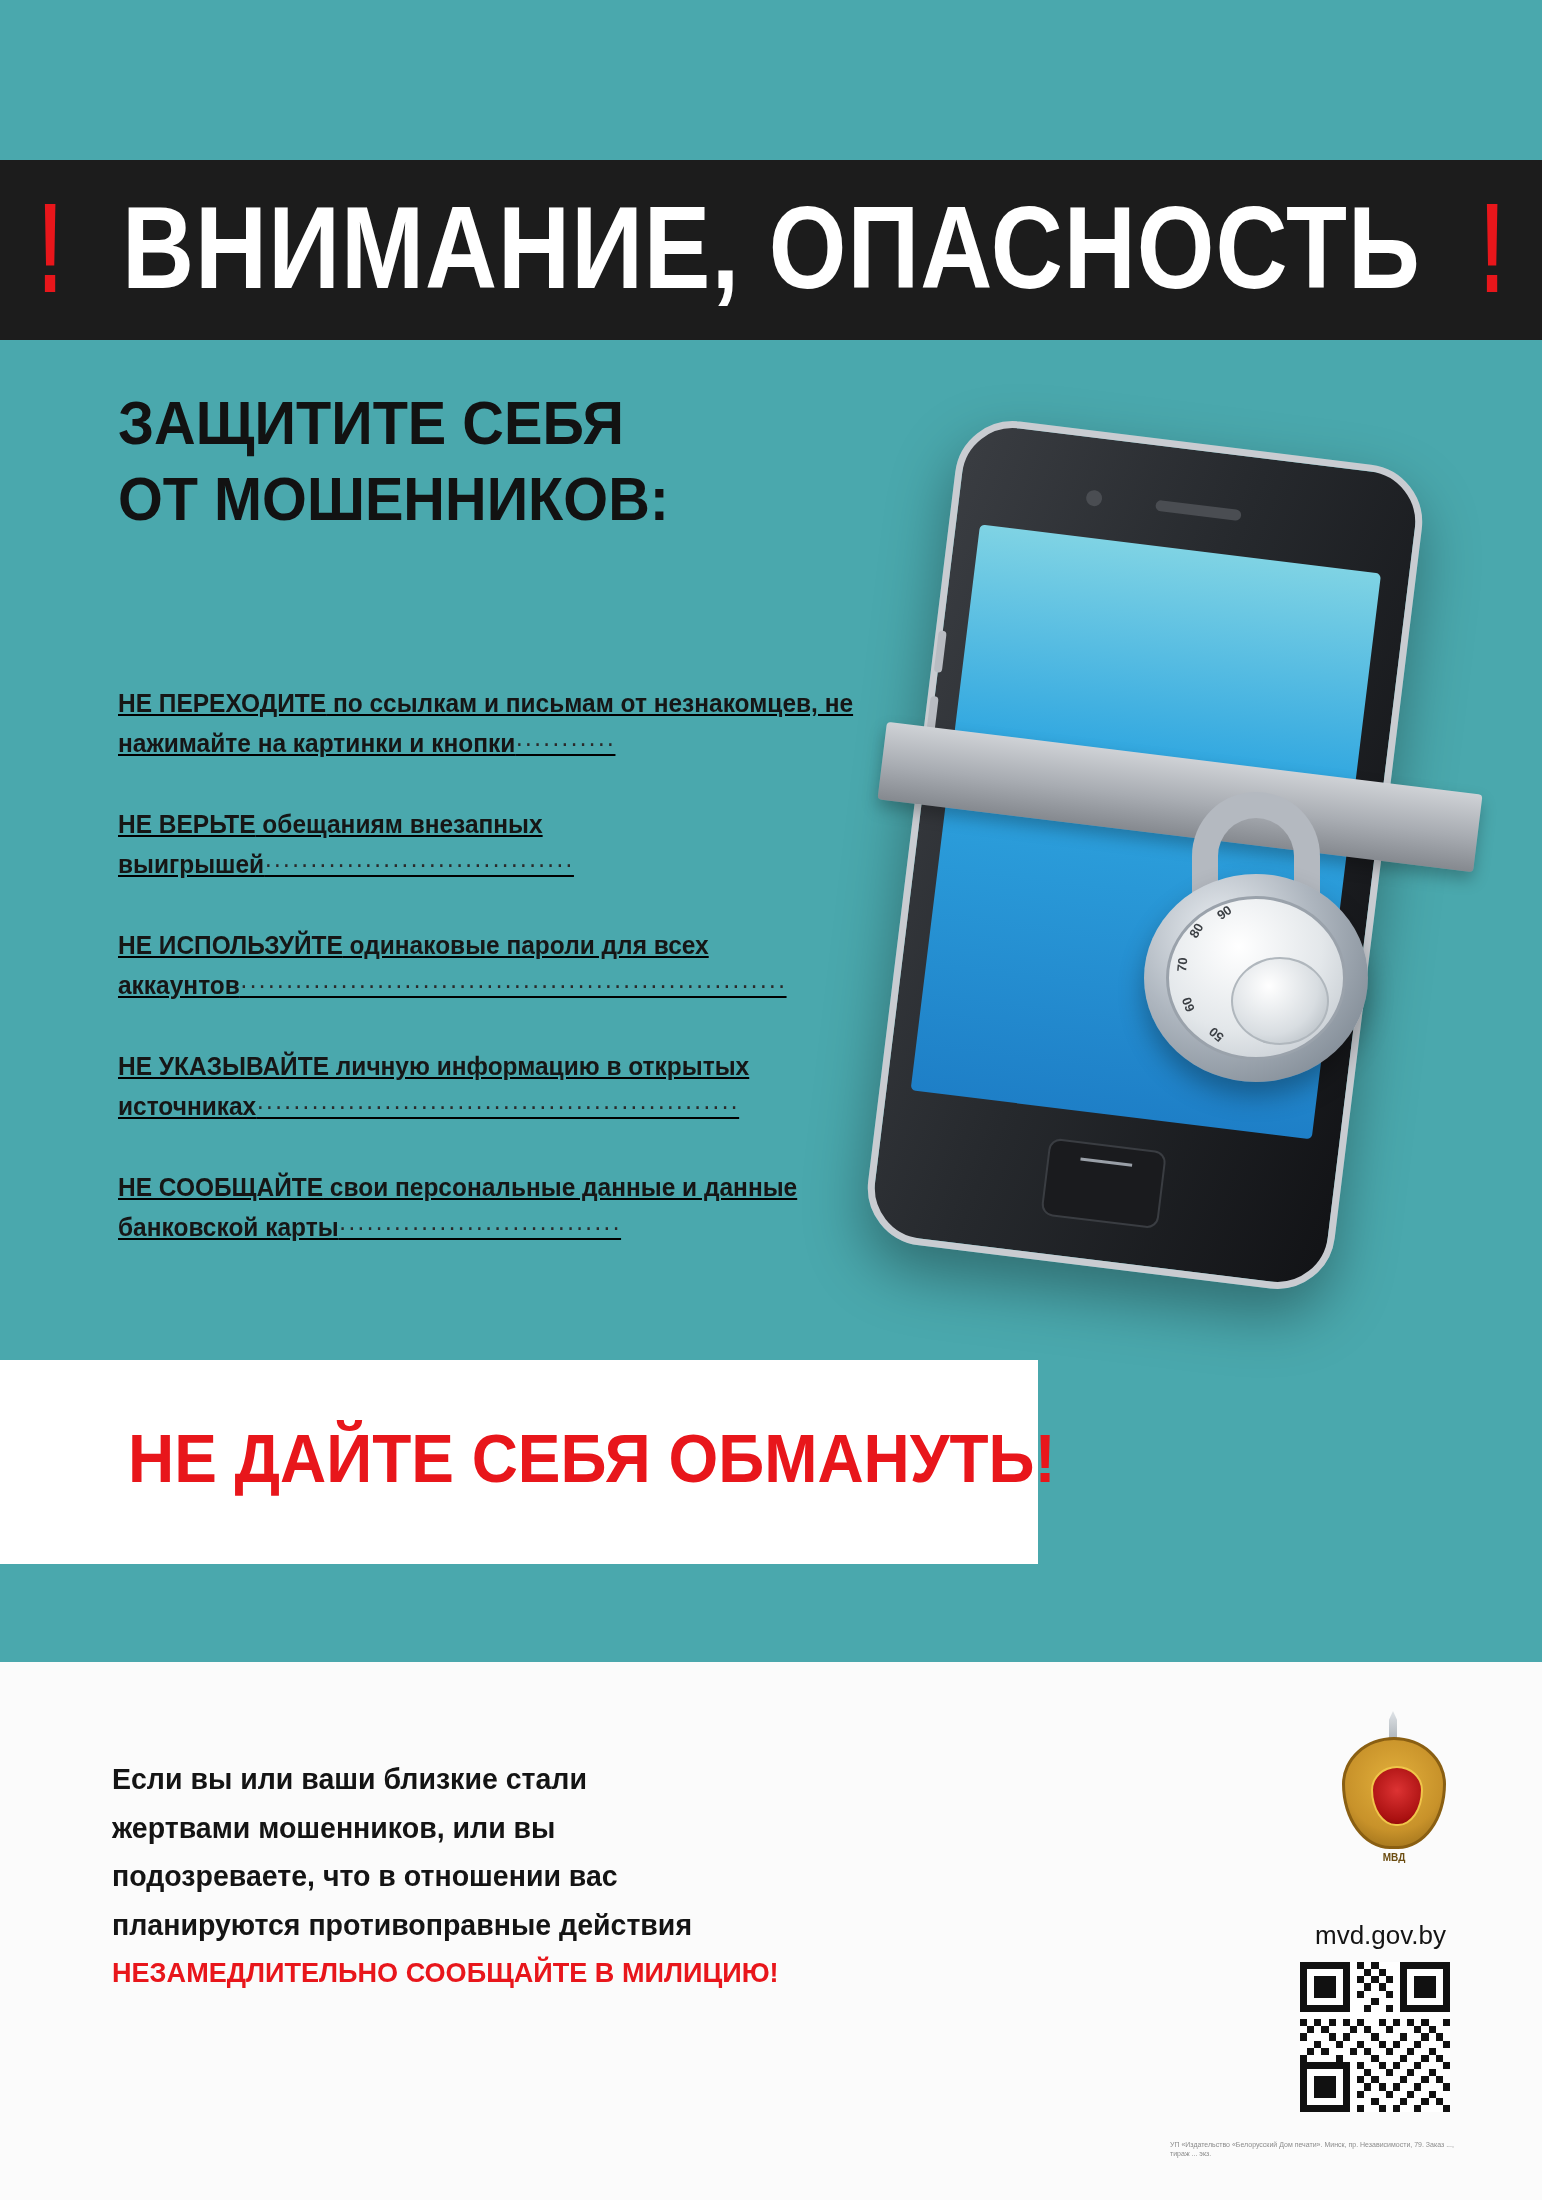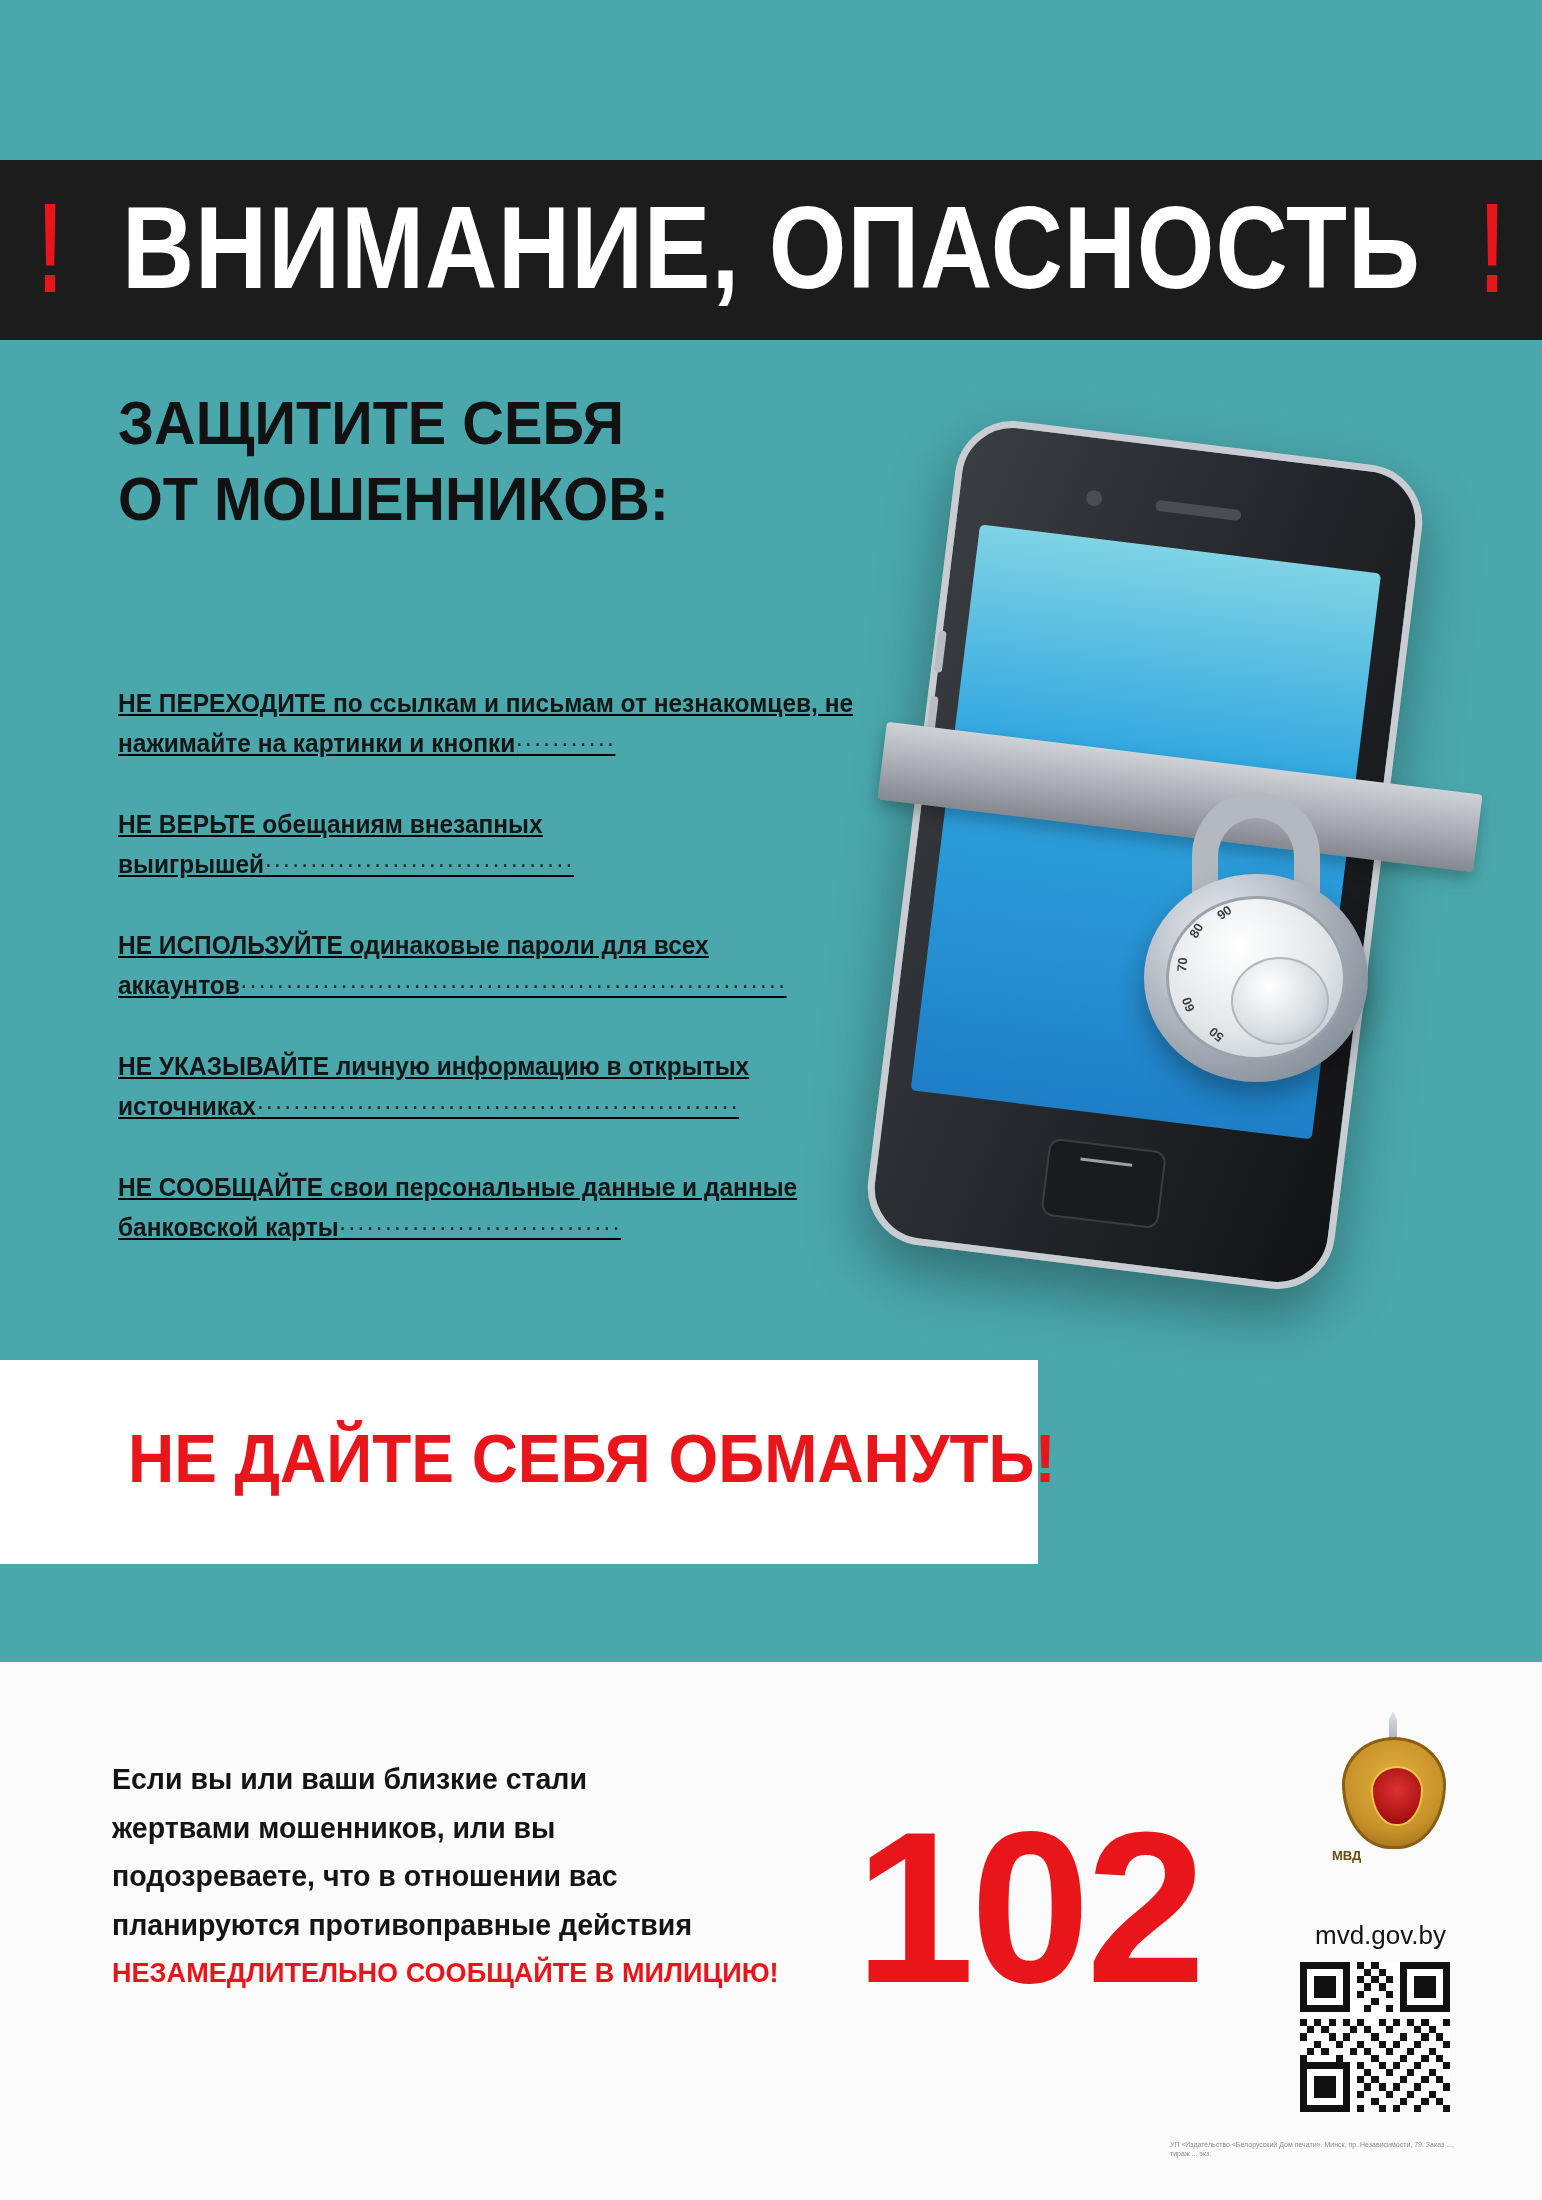--- a/index.html
+++ b/index.html
@@ -357,22 +357,22 @@
     width: 8px;
     height: 40px;
     background: linear-gradient(180deg, #dfe3e7, #9aa2a8);
     clip-path: polygon(50% 0%, 100% 22%, 100% 100%, 0% 100%, 0% 22%);
   }
   .emblem-label {
     position: absolute;
     bottom: 2px;
     left: 0;
     width: 124px;
-    text-align: left;
-    font-size: 13px;
+    text-align: center;
+    font-size: 10px;
     color: #6b4c10;
     font-weight: 700;
     font-family: "Liberation Sans", sans-serif;
   }
 
   .site-url {
     position: absolute;
     top: 1920px;
     left: 1315px;
     width: 180px;
@@ -475,21 +475,20 @@
   <div class="slogan">НЕ ДАЙТЕ СЕБЯ ОБМАНУТЬ!</div>
 
   <div class="footer"></div>
   <div class="footer-text">
     <div>Если вы или ваши близкие стали</div>
     <div>жертвами мошенников, или вы</div>
     <div>подозреваете, что в отношении вас</div>
     <div>планируются противоправные действия</div>
     <div class="red">НЕЗАМЕДЛИТЕЛЬНО СООБЩАЙТЕ В МИЛИЦИЮ!</div>
   </div>
-  <div class="big-number">102</div>
 
   <div class="emblem">
     <div class="emblem-sword"></div>
     <div class="emblem-shield">
       <div class="emblem-center"></div>
     </div>
     <div class="emblem-label">МВД</div>
   </div>
 
   <div class="site-url">mvd.gov.by</div>

